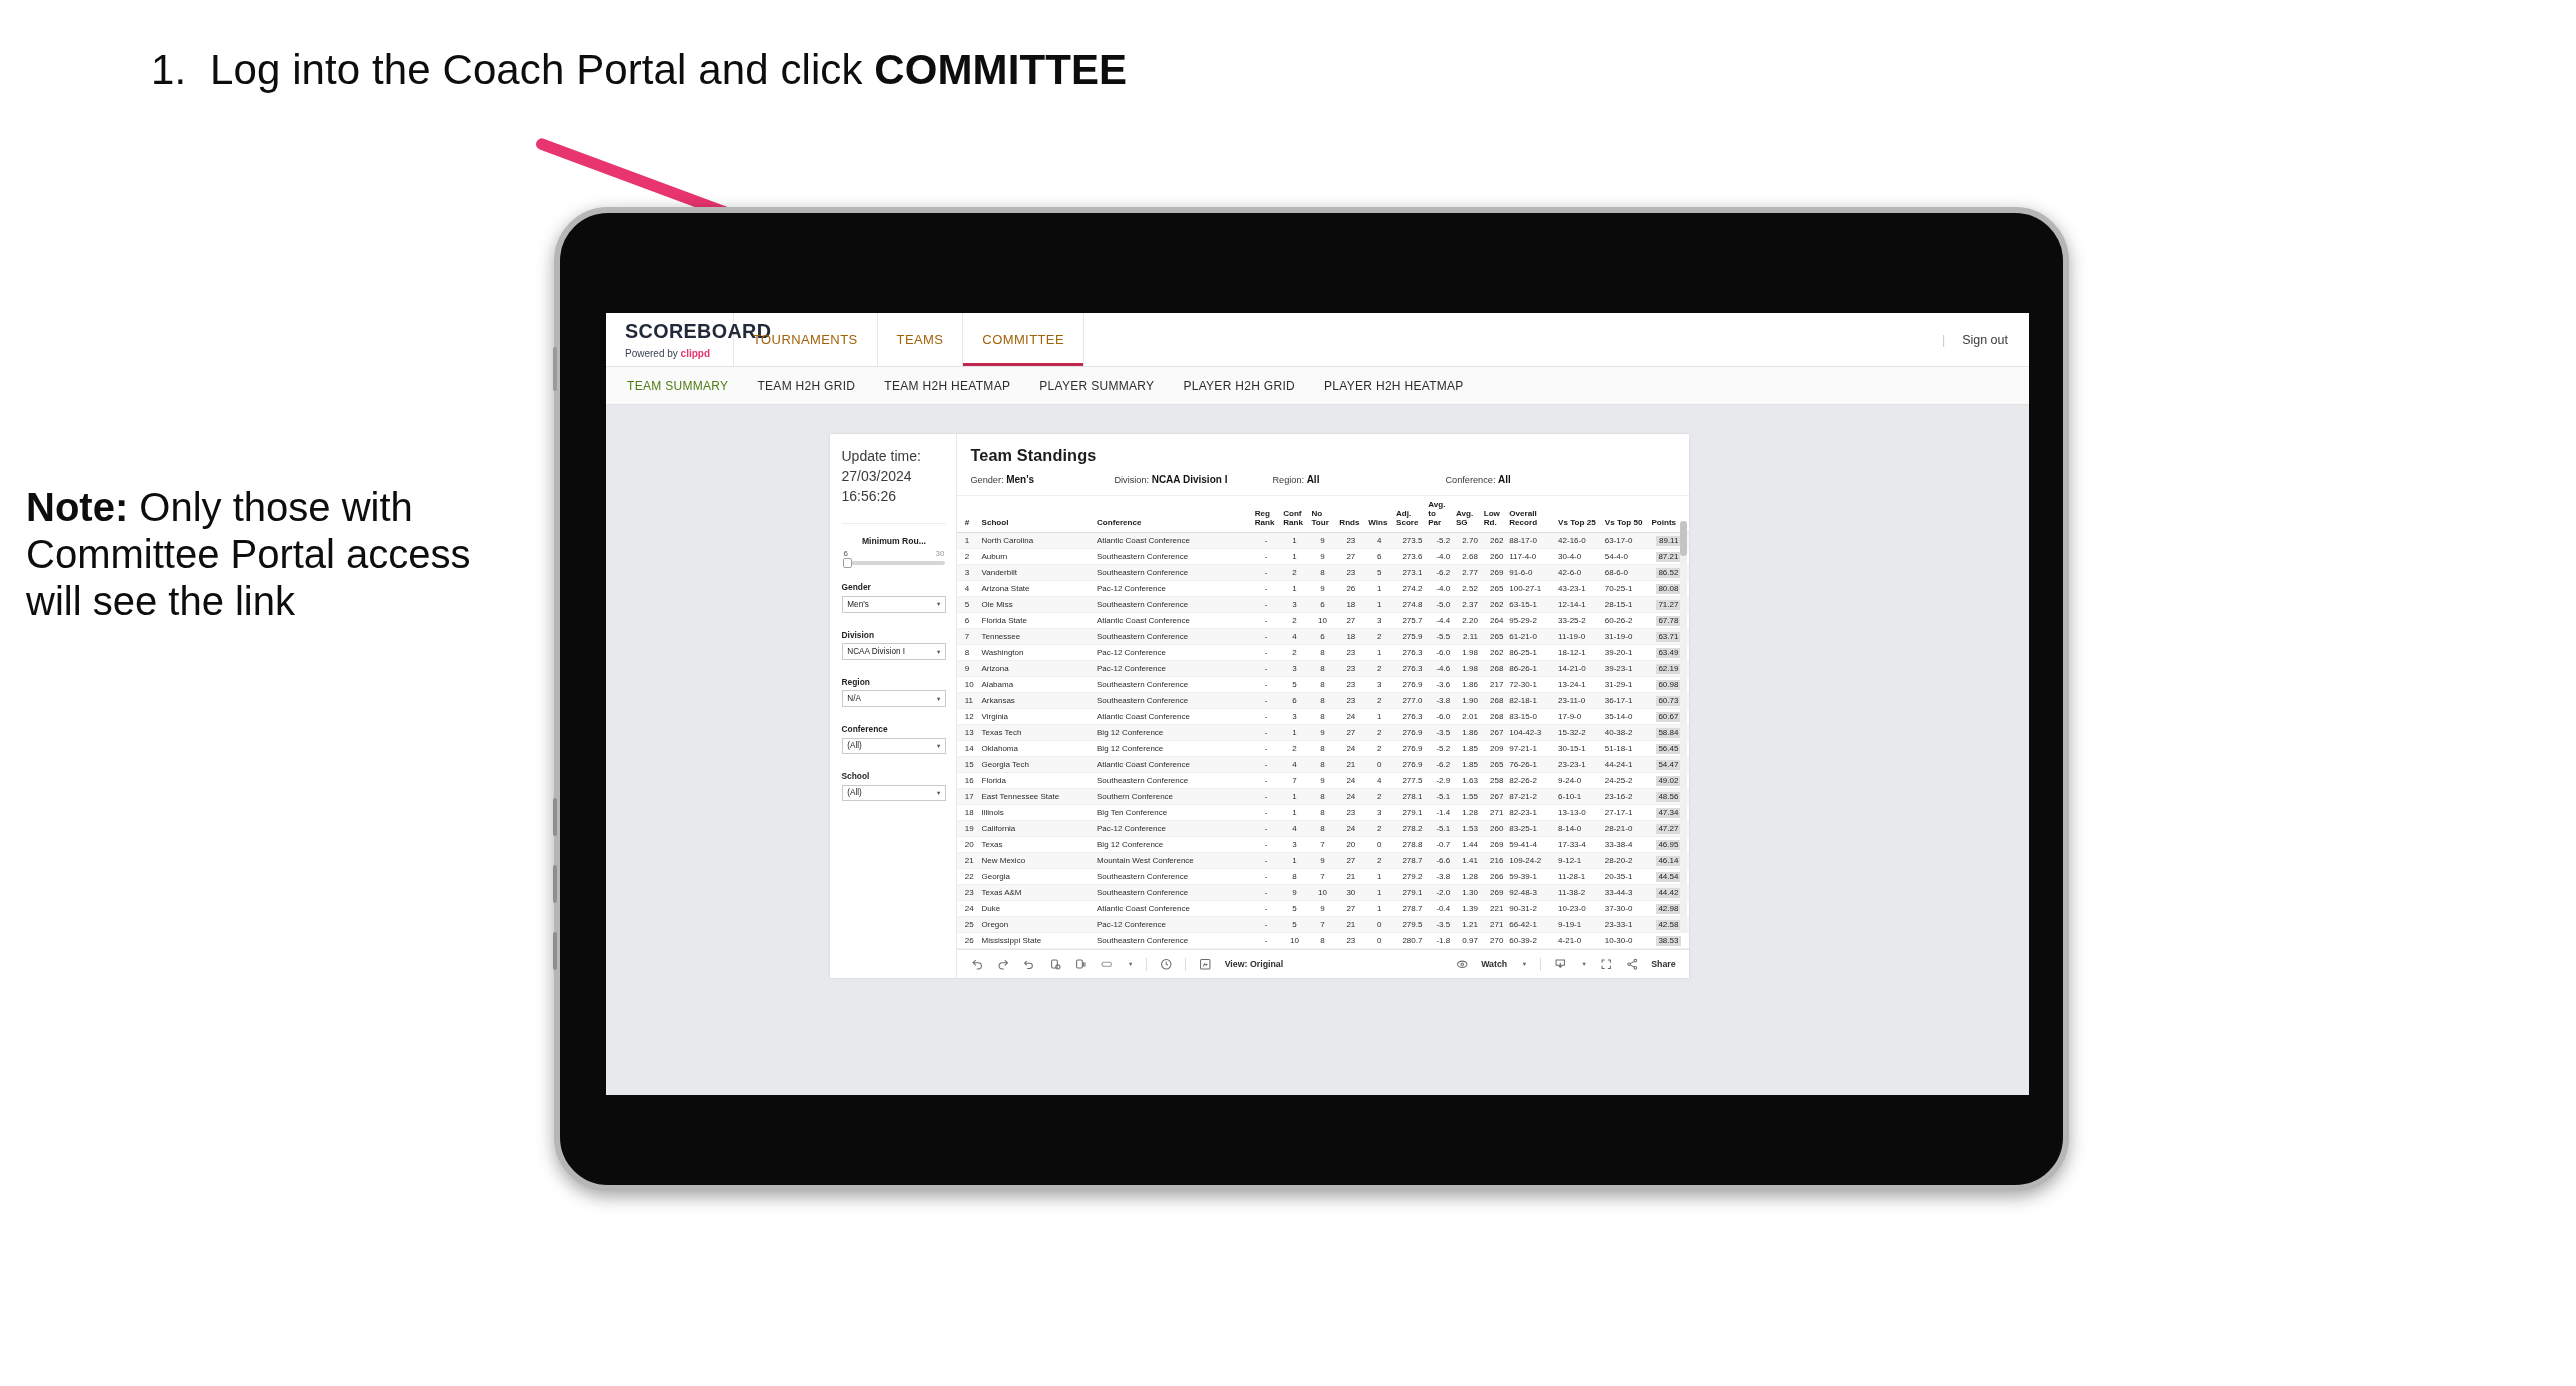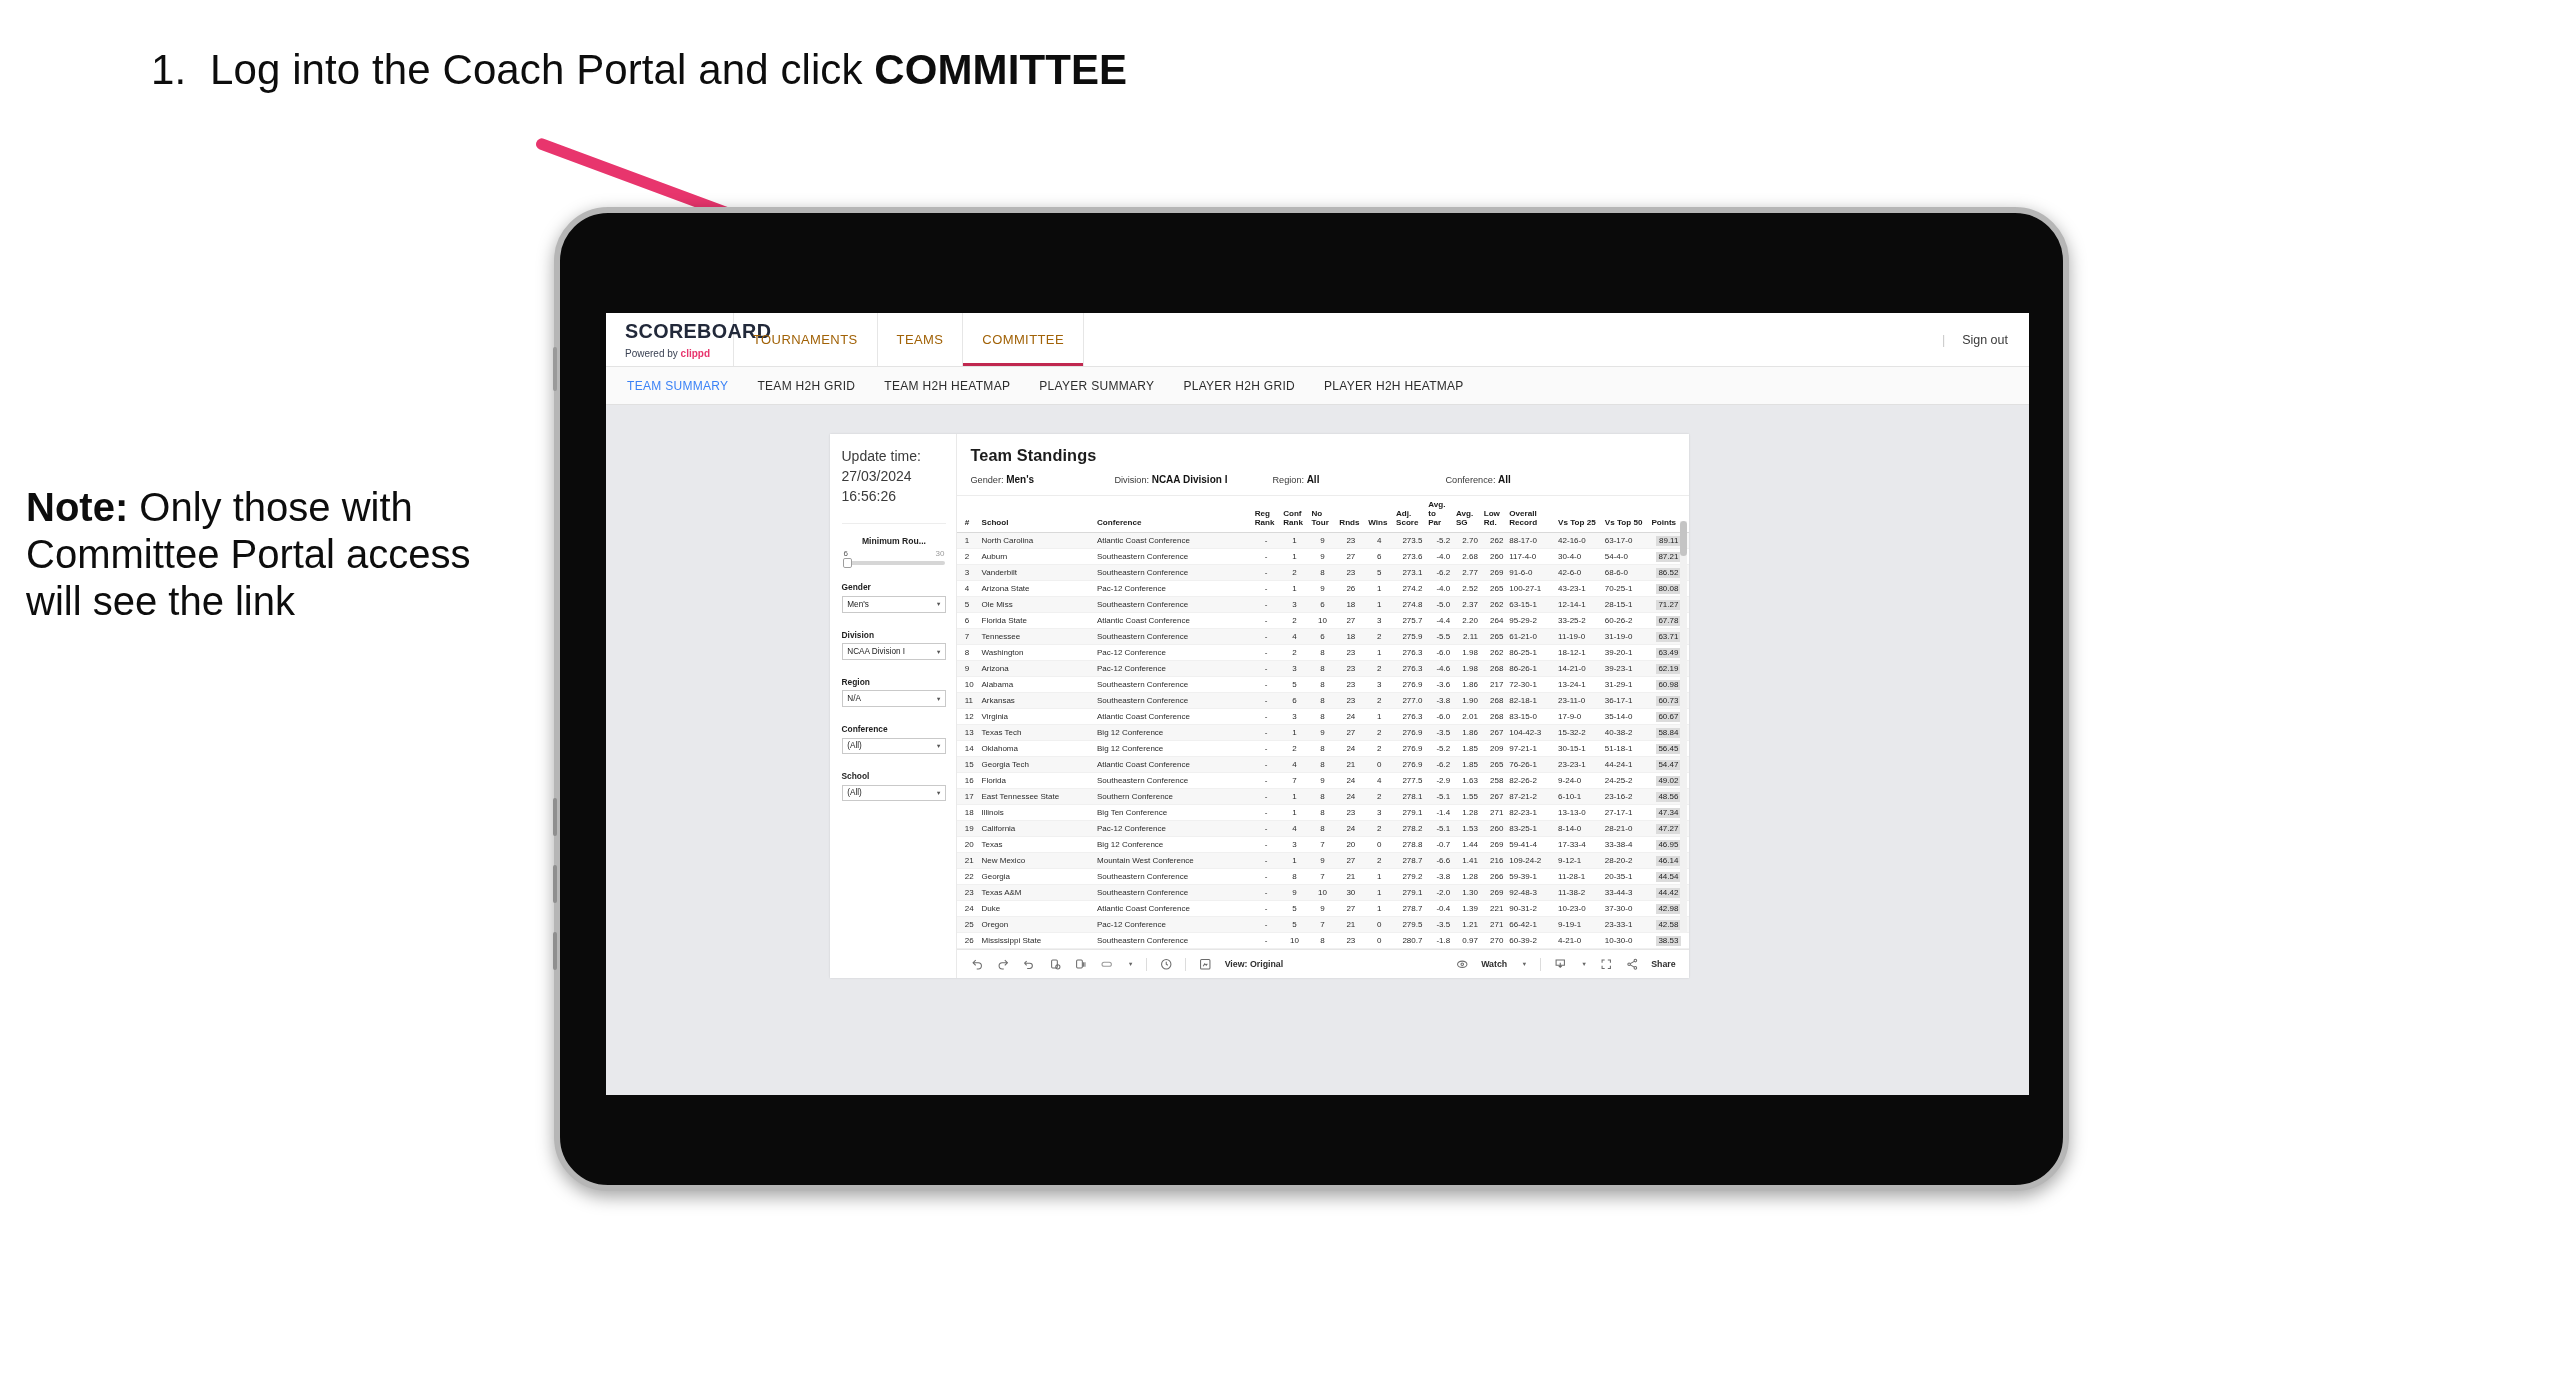--- a/index.html
+++ b/index.html
@@ -90,21 +90,21 @@
   .pipe { color:#c9c9c9; }
   .signout { cursor:pointer; }
 
   
   .subbar {
     height: 38px; background:#fafafa; display:flex; align-items:center;
     gap:29px; padding-left:21px; border-bottom:1px solid #e0e0e0;
     font-size:12px; letter-spacing:0.3px;
   }
   .subtab { color:#2d2d2d; cursor:pointer; white-space:nowrap; }
-  .subtab.active { color:#3b82f6; }
+  .subtab.active { color:#4d7c0f; }
 
   
   .canvas {
     position:relative; height: 690px; background:#e8e9ec;
     padding: 25px 0 0 0;
   }
   .dash {
     position:absolute; left:224px; top:29px;
     width: 859px; background:#fff;
     box-shadow:0 0 1.9px rgba(0,0,0,.12);

